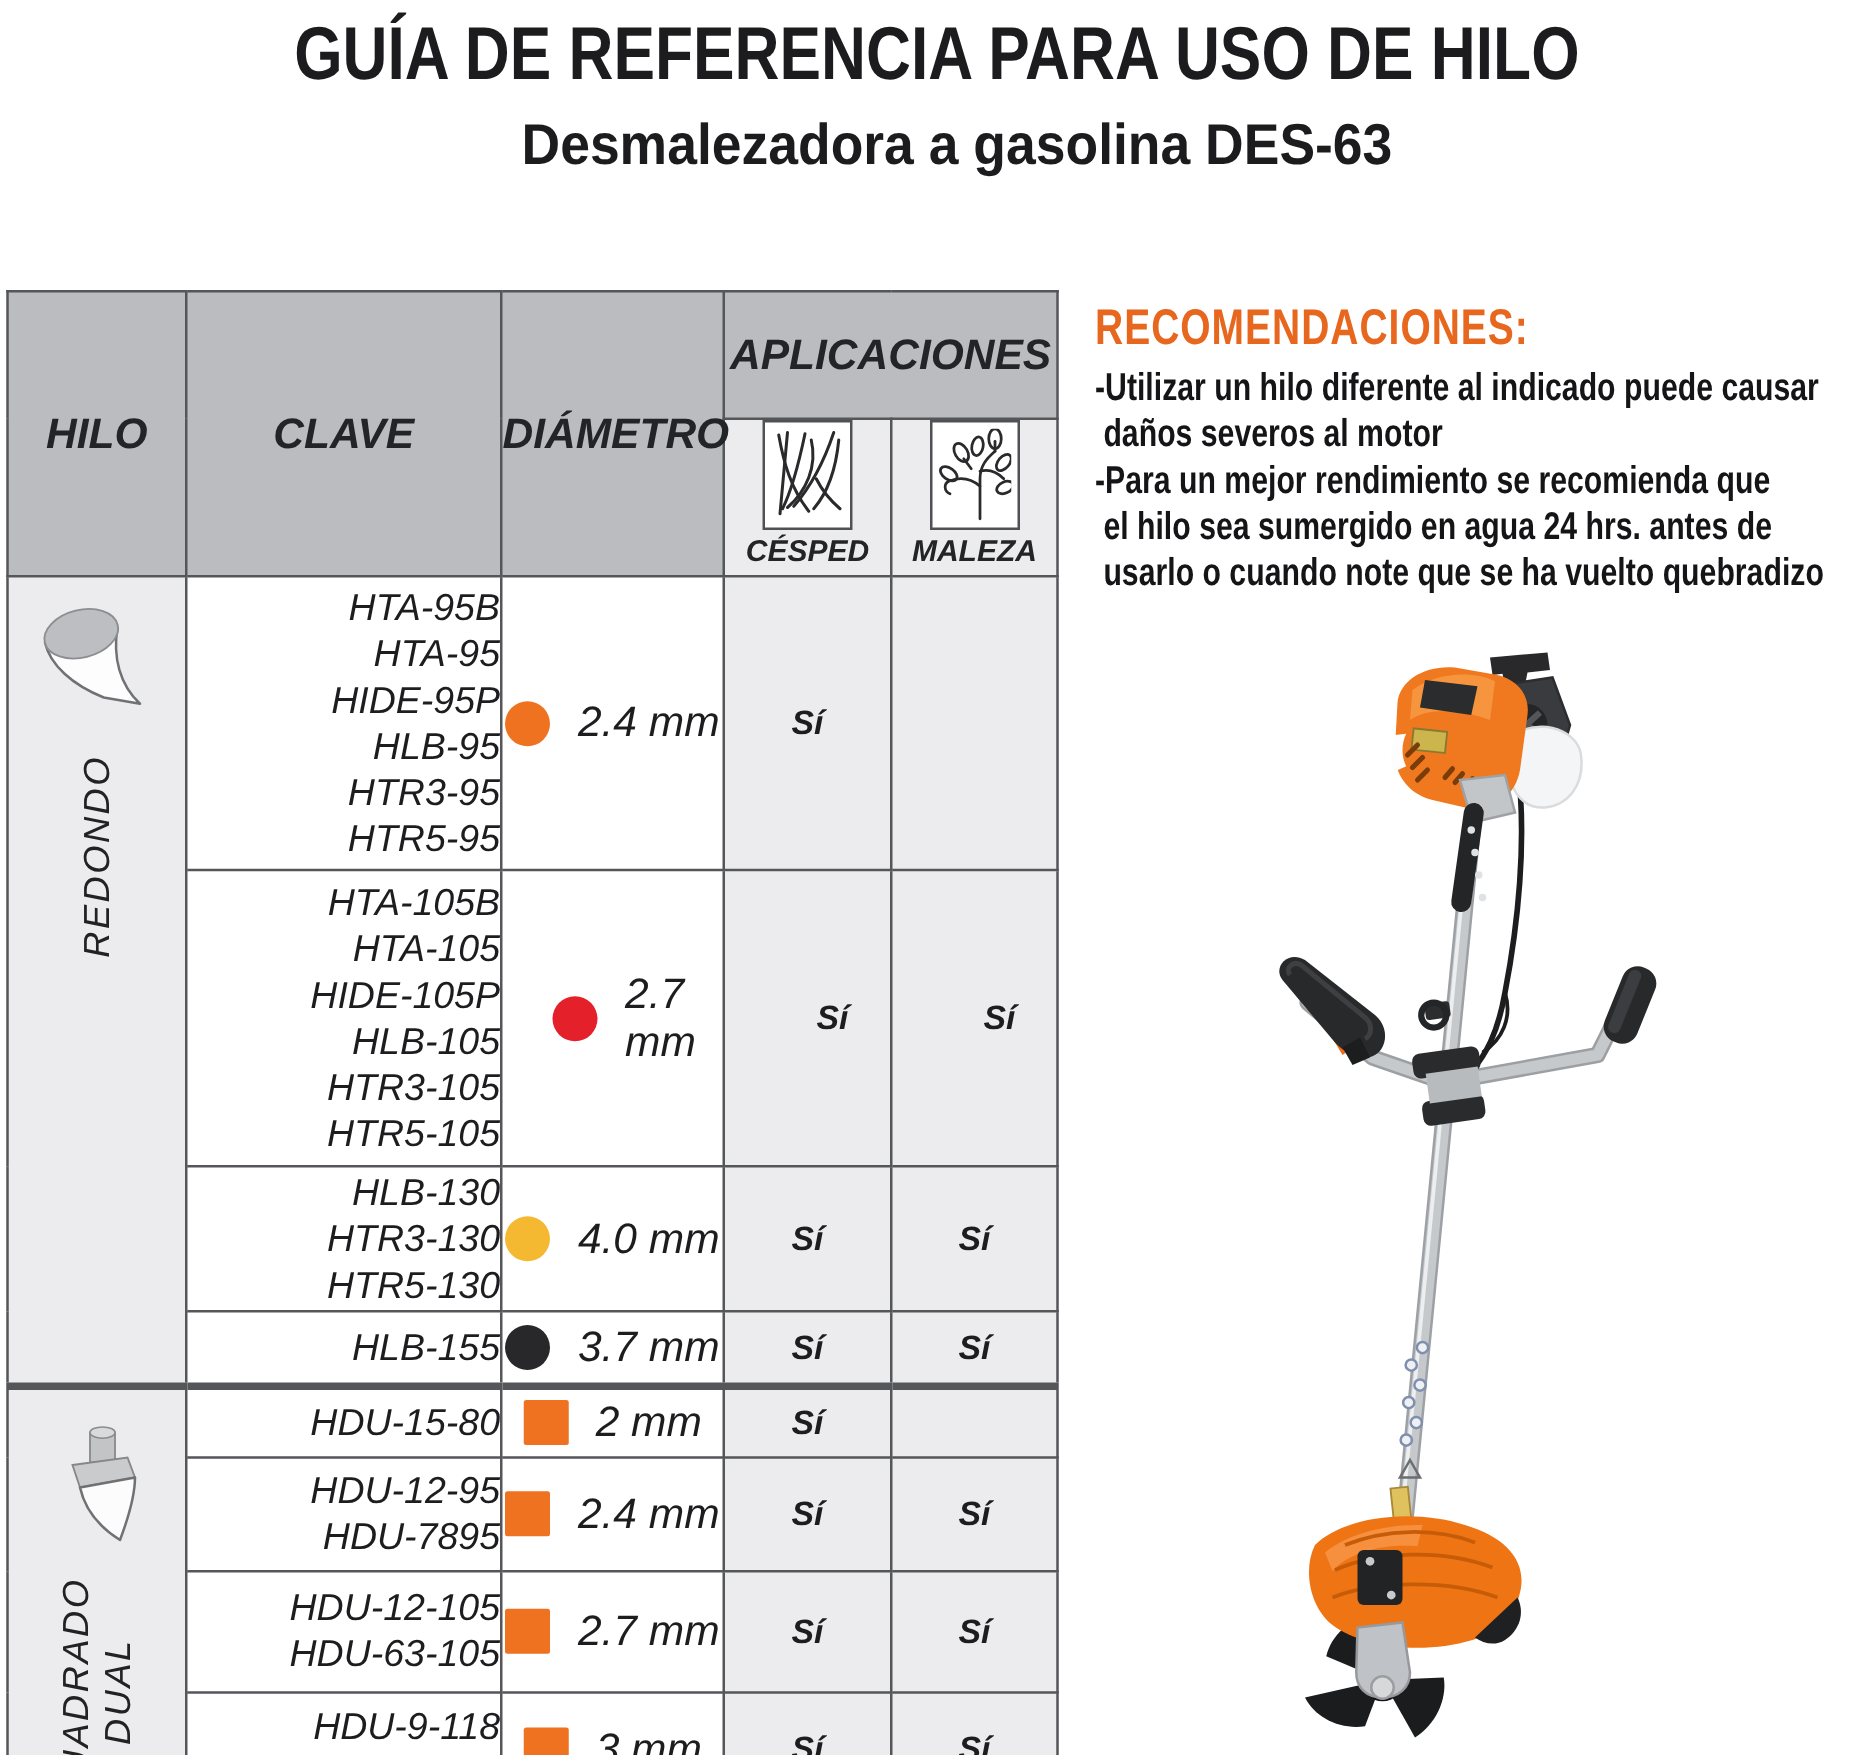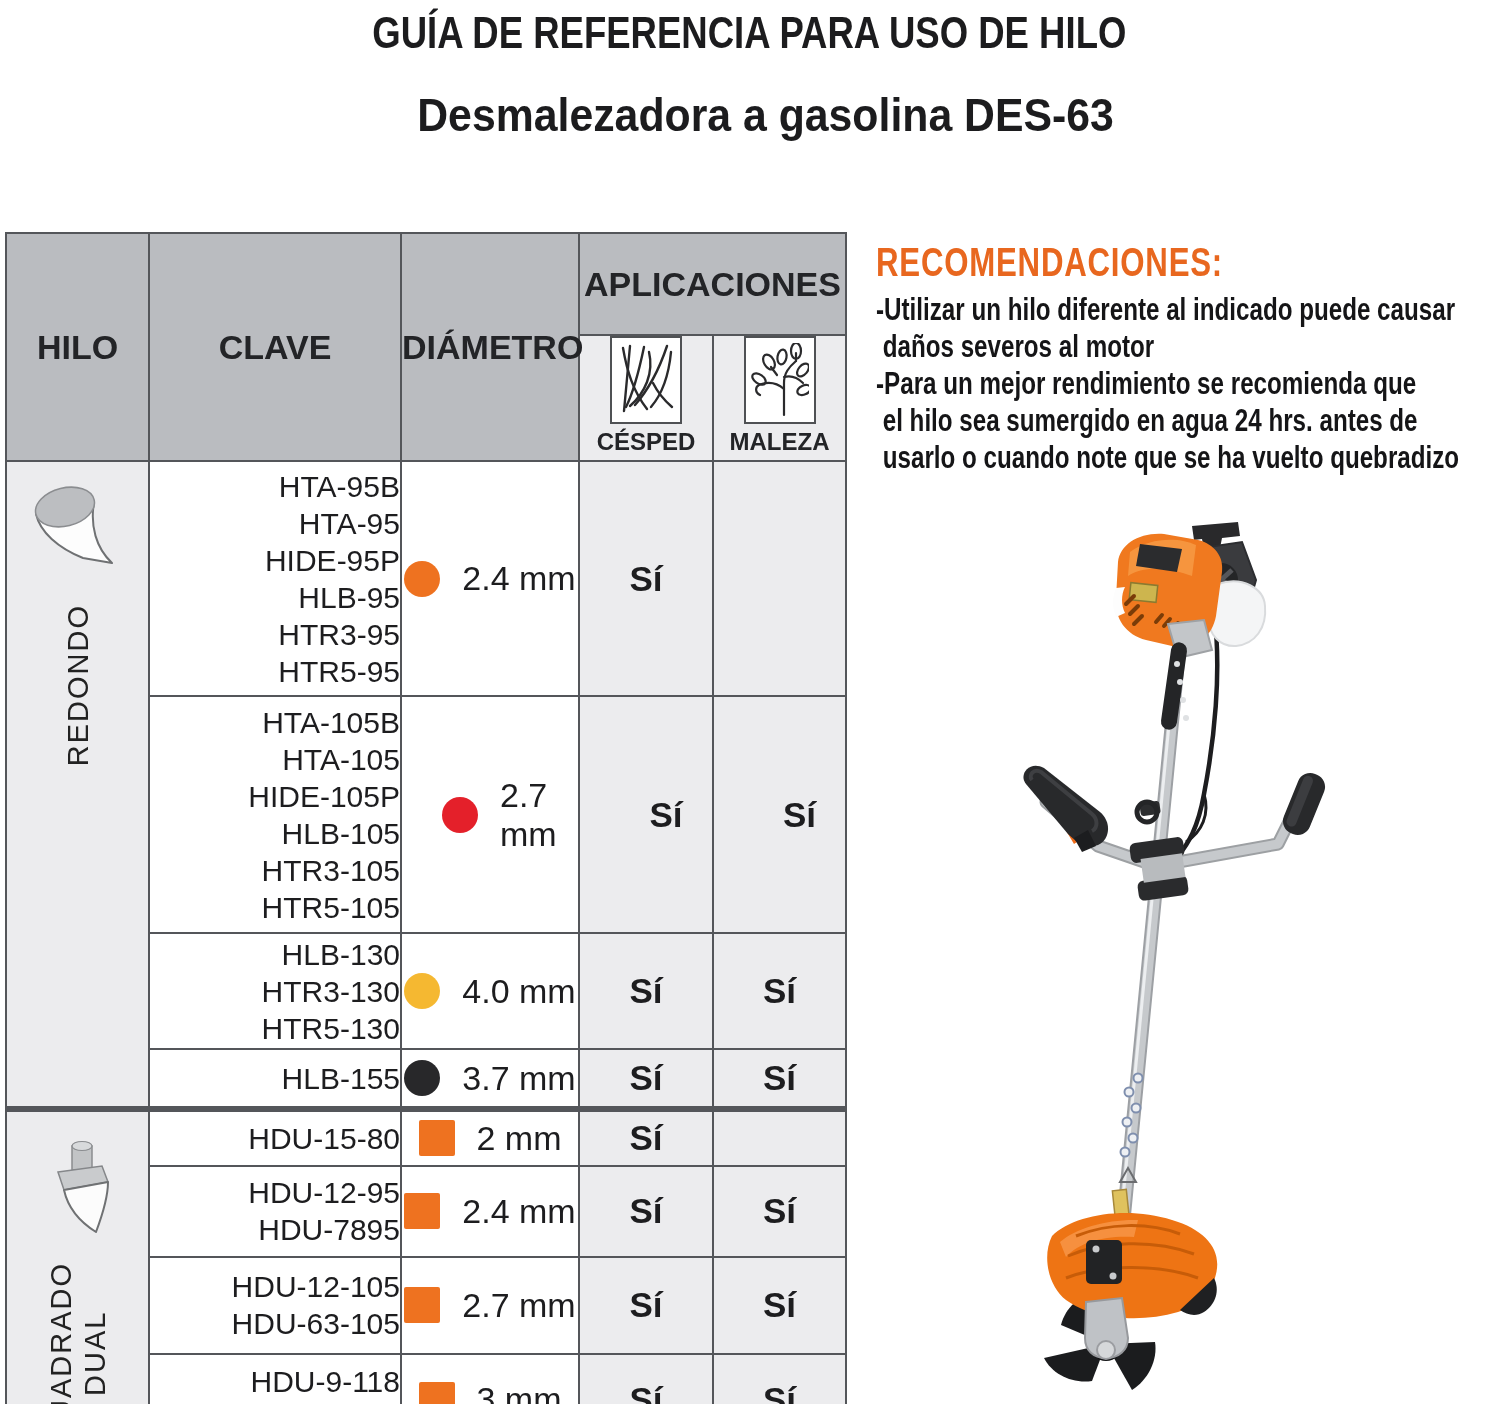--- a/index.html
+++ b/index.html
@@ -1,49 +1,49 @@
 <!DOCTYPE html>
 <html><head>
 <meta charset="utf-8">
 <style>
   html,body{margin:0;padding:0;background:#fff;}
   .page{position:relative;width:1499px;height:1404px;background:#fff;overflow:hidden;
         font-family:"Liberation Sans",sans-serif;color:#1c1c1e;}
   .condX{display:inline-block;transform-origin:50% 50%;}
   .title{position:absolute;top:8px;left:0;width:100%;text-align:center;
-         font-size:44px;font-weight:bold;letter-spacing:0px;white-space:nowrap;}
+         font-size:60px;font-weight:bold;letter-spacing:0px;white-space:nowrap;}
   .title .condX{transform:scaleX(0.83);}
   .subtitle{position:absolute;top:88px;left:16px;width:100%;text-align:center;
             font-size:46px;font-weight:bold;white-space:nowrap;}
   .subtitle .condX{transform:scaleX(0.93);}
 
   
   .table-wrap{position:absolute;left:5px;top:232px;width:841px;}
   table.ref{border-collapse:collapse;width:840px;table-layout:fixed;}
-  table.ref th,table.ref td{border:2px solid #54565a;padding:0;margin:0;}
+  table.ref th,table.ref td{border:2px solid #54565a;padding:0;margin:0;font-style:italic;}
   th.gray{background:#babcc0;font-size:34px;font-weight:bold;color:#232427;}
   th.apps{background:#babcc0;font-size:34px;font-weight:bold;color:#232427;height:100px;}
   th.sub{background:#ececee;height:124px;vertical-align:top;padding-top:10px;font-weight:bold;}
   .iconbox{width:68px;height:84px;background:#fff;border:2px solid #4f5154;
            margin:0 auto 4px auto;display:flex;align-items:center;justify-content:center;}
   .sublabel{font-size:24px;font-weight:bold;color:#232427;}
   td.hilo{background:#ececee;vertical-align:top;}
   .section-inner{display:flex;flex-direction:column;align-items:center;padding-top:22px;gap:34px;}
   .vlabel{writing-mode:vertical-rl;transform:rotate(180deg);font-size:29px;color:#222;
           letter-spacing:2px;white-space:pre-line;line-height:34px;text-align:center;}
   td.codes{background:#fff;text-align:right;vertical-align:middle;
            font-size:30px;line-height:37px;color:#1d1d1f;}
   td.diam{background:#fff;vertical-align:middle;}
   .diam-inner{display:flex;align-items:center;justify-content:center;gap:22px;}
   .marker{width:36px;height:36px;display:inline-block;flex:0 0 auto;}
   .marker.circle{border-radius:50%;}
   .marker.square{border-radius:2px;}
   .dtext{font-size:34px;color:#1d1d1f;}
   td.app{background:#ececee;text-align:center;vertical-align:middle;
-         font-size:35px;font-weight:bold;color:#1d1d1f;}
+         font-size:27px;font-weight:bold;color:#1d1d1f;}
   tr.h1 td{height:233px;} tr.h2 td{height:235px;padding-left:40px;} tr.h3 td{height:114px;} tr.h4 td{height:56px;margin-left:31px;}
   tr.h5 td{height:45px;} tr.h6 td{height:76px;} tr.h7 td{height:82px;} tr.h8 td{height:76px;}
   tr.sec2 td{border-top:6px solid #54565a;}
 
   
   .reco{position:absolute;left:876px;top:240px;width:810px;transform:scaleX(0.78);
         transform-origin:0 0;}
   .reco-h{font-size:40px;font-weight:bold;color:#e8671f;margin:0 0 6px 0;letter-spacing:1px;}
   .reco-item{font-size:31px;font-weight:bold;line-height:37px;color:#151517;
              white-space:pre-wrap;margin:0;}

